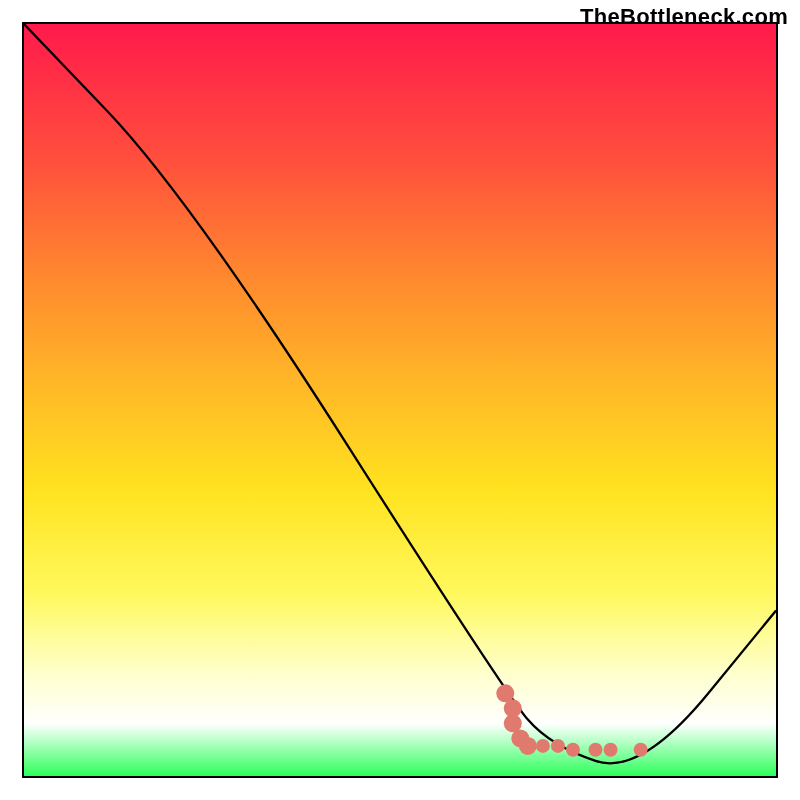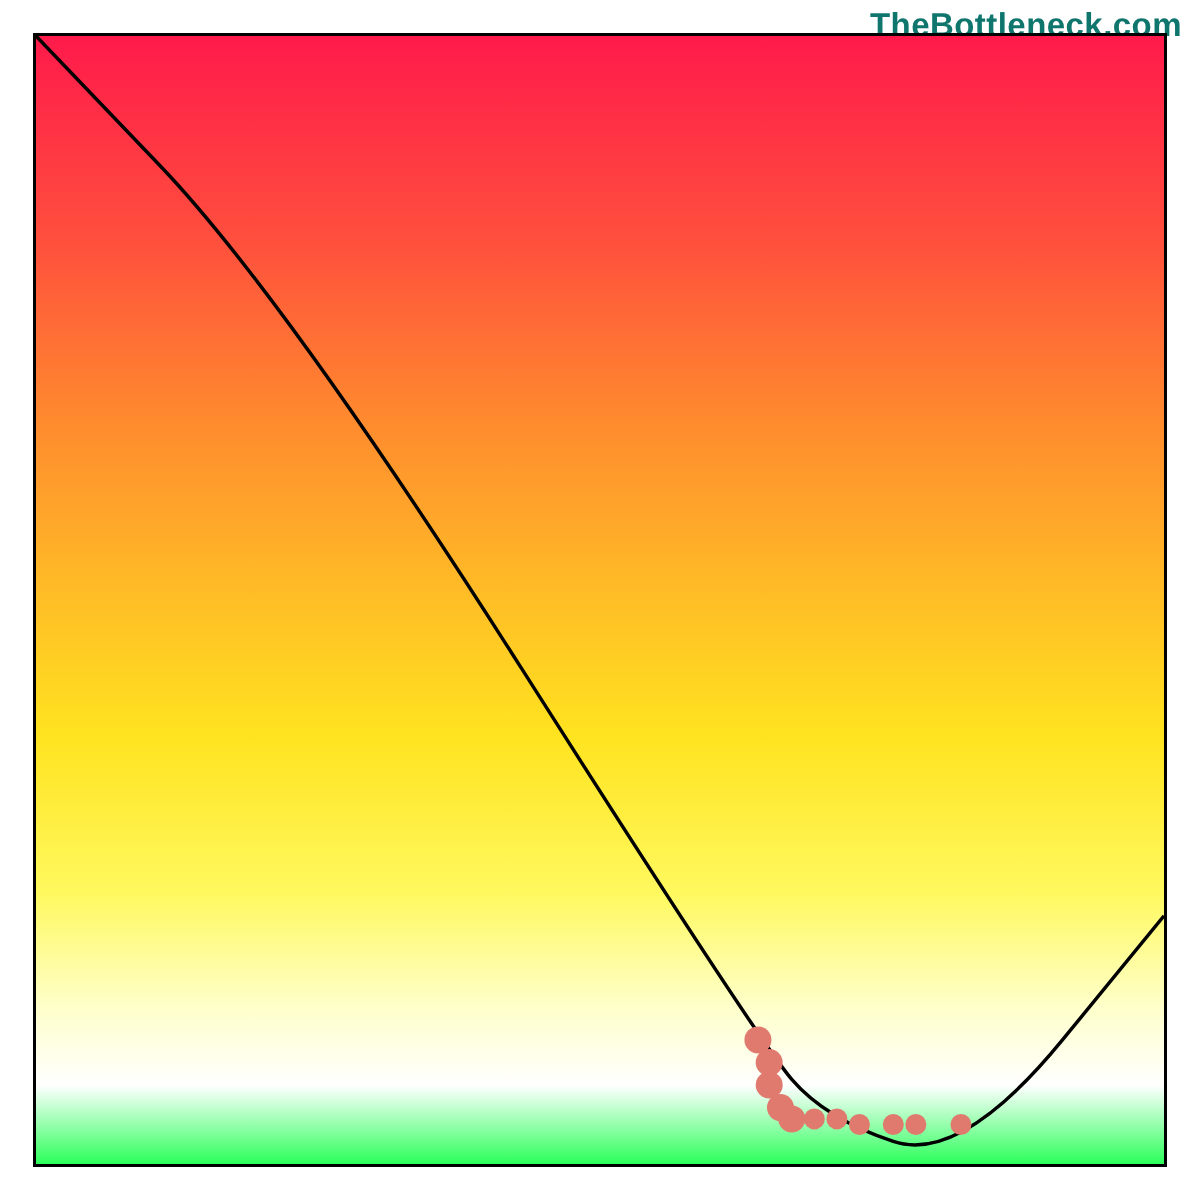--- a/index.html
+++ b/index.html
@@ -16,21 +16,21 @@
     width: 800px;
     height: 800px;
     box-sizing: border-box;
   }
   .watermark {
     position: absolute;
     top: 4px;
     right: 12px;
     font-size: 22px;
     font-weight: 600;
-    color: #0f766e;
+    color: #000000;
     letter-spacing: 0.3px;
   }
   .plot-area {
     position: absolute;
     left: 22px;
     top: 22px;
     width: 756px;
     height: 756px;
     border: 2px solid #000;
     box-sizing: border-box;

